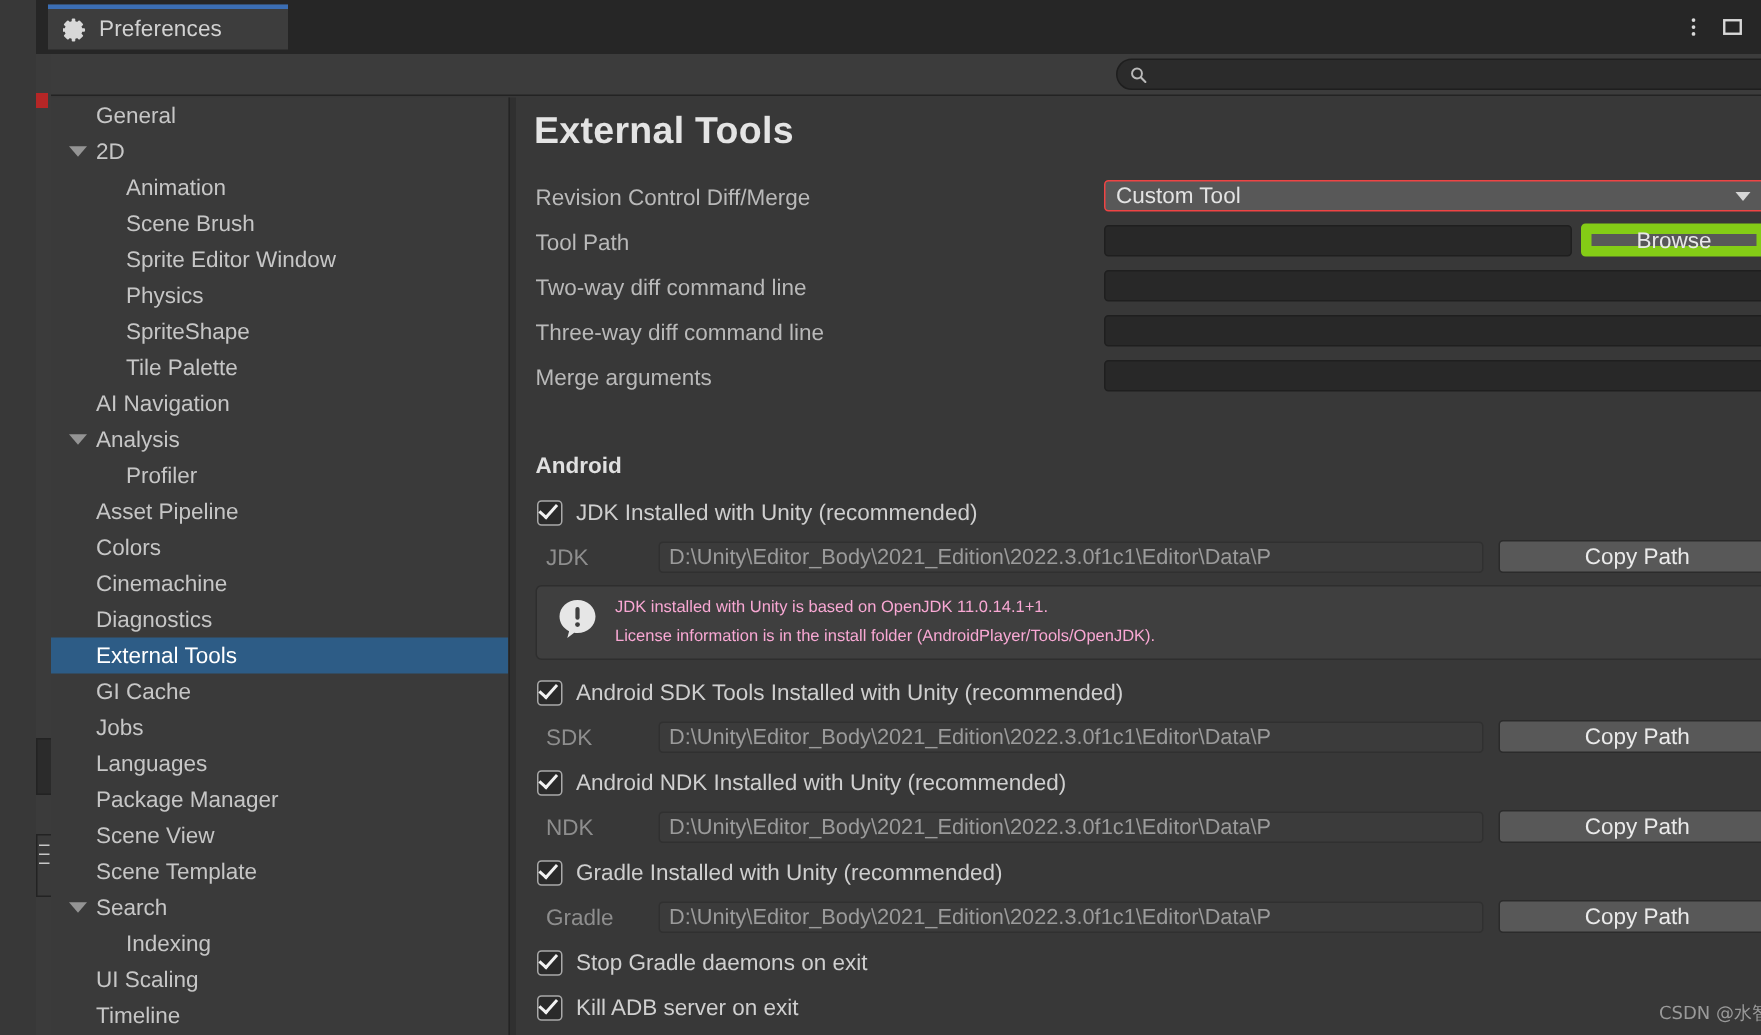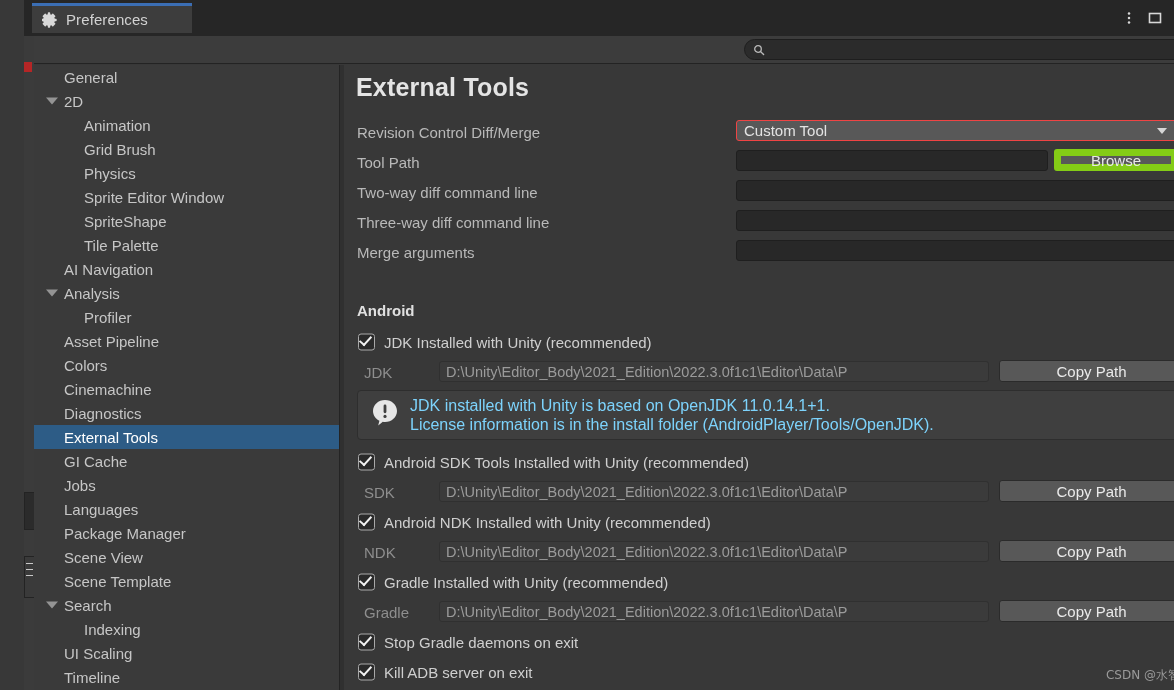--- a/index.html
+++ b/index.html
@@ -220,21 +220,21 @@
   .infobox {
     position: absolute; left: 13px; width: 827px; height: 50px;
     background: #3f3f3f;
     border: 1px solid #2e2e2e;
     border-radius: 4px;
     box-sizing: border-box;
     display: flex; align-items: center;
   }
   .infobox .ibicon { margin: 0 10px 0 12px; flex: none; }
   .infotext { display: flex; flex-direction: column; gap: 2px; }
-  .infotext span { color: #7dd3fc; font-size: 16px; line-height: 17px; }
+  .infotext span { color: #f9a8d4; font-size: 11px; line-height: 17px; }
 
   
   .vscroll {
     position: absolute; right: 0; top: 65px; width: 15px; height: 625px;
     background: #3b3b3b;
     border-left: 1px solid #2f2f2f;
     box-sizing: border-box;
   }
   .vscroll-up {
     position: absolute; left: 3px; top: 5px;
@@ -318,27 +318,27 @@
         <span class="tree-label">General</span>
       </div>
       <div class="tree-item depth0">
         <span class="tree-arrow"></span>
         <span class="tree-label">2D</span>
       </div>
       <div class="tree-item depth1">
         <span class="tree-label">Animation</span>
       </div>
       <div class="tree-item depth1">
-        <span class="tree-label">Grid Brush</span>
+        <span class="tree-label">Scene Brush</span>
+      </div>
+      <div class="tree-item depth1">
+        <span class="tree-label">Sprite Editor Window</span>
       </div>
       <div class="tree-item depth1">
         <span class="tree-label">Physics</span>
-      </div>
-      <div class="tree-item depth1">
-        <span class="tree-label">Sprite Editor Window</span>
       </div>
       <div class="tree-item depth1">
         <span class="tree-label">SpriteShape</span>
       </div>
       <div class="tree-item depth1">
         <span class="tree-label">Tile Palette</span>
       </div>
       <div class="tree-item depth0">
         <span class="tree-label">AI Navigation</span>
       </div>

